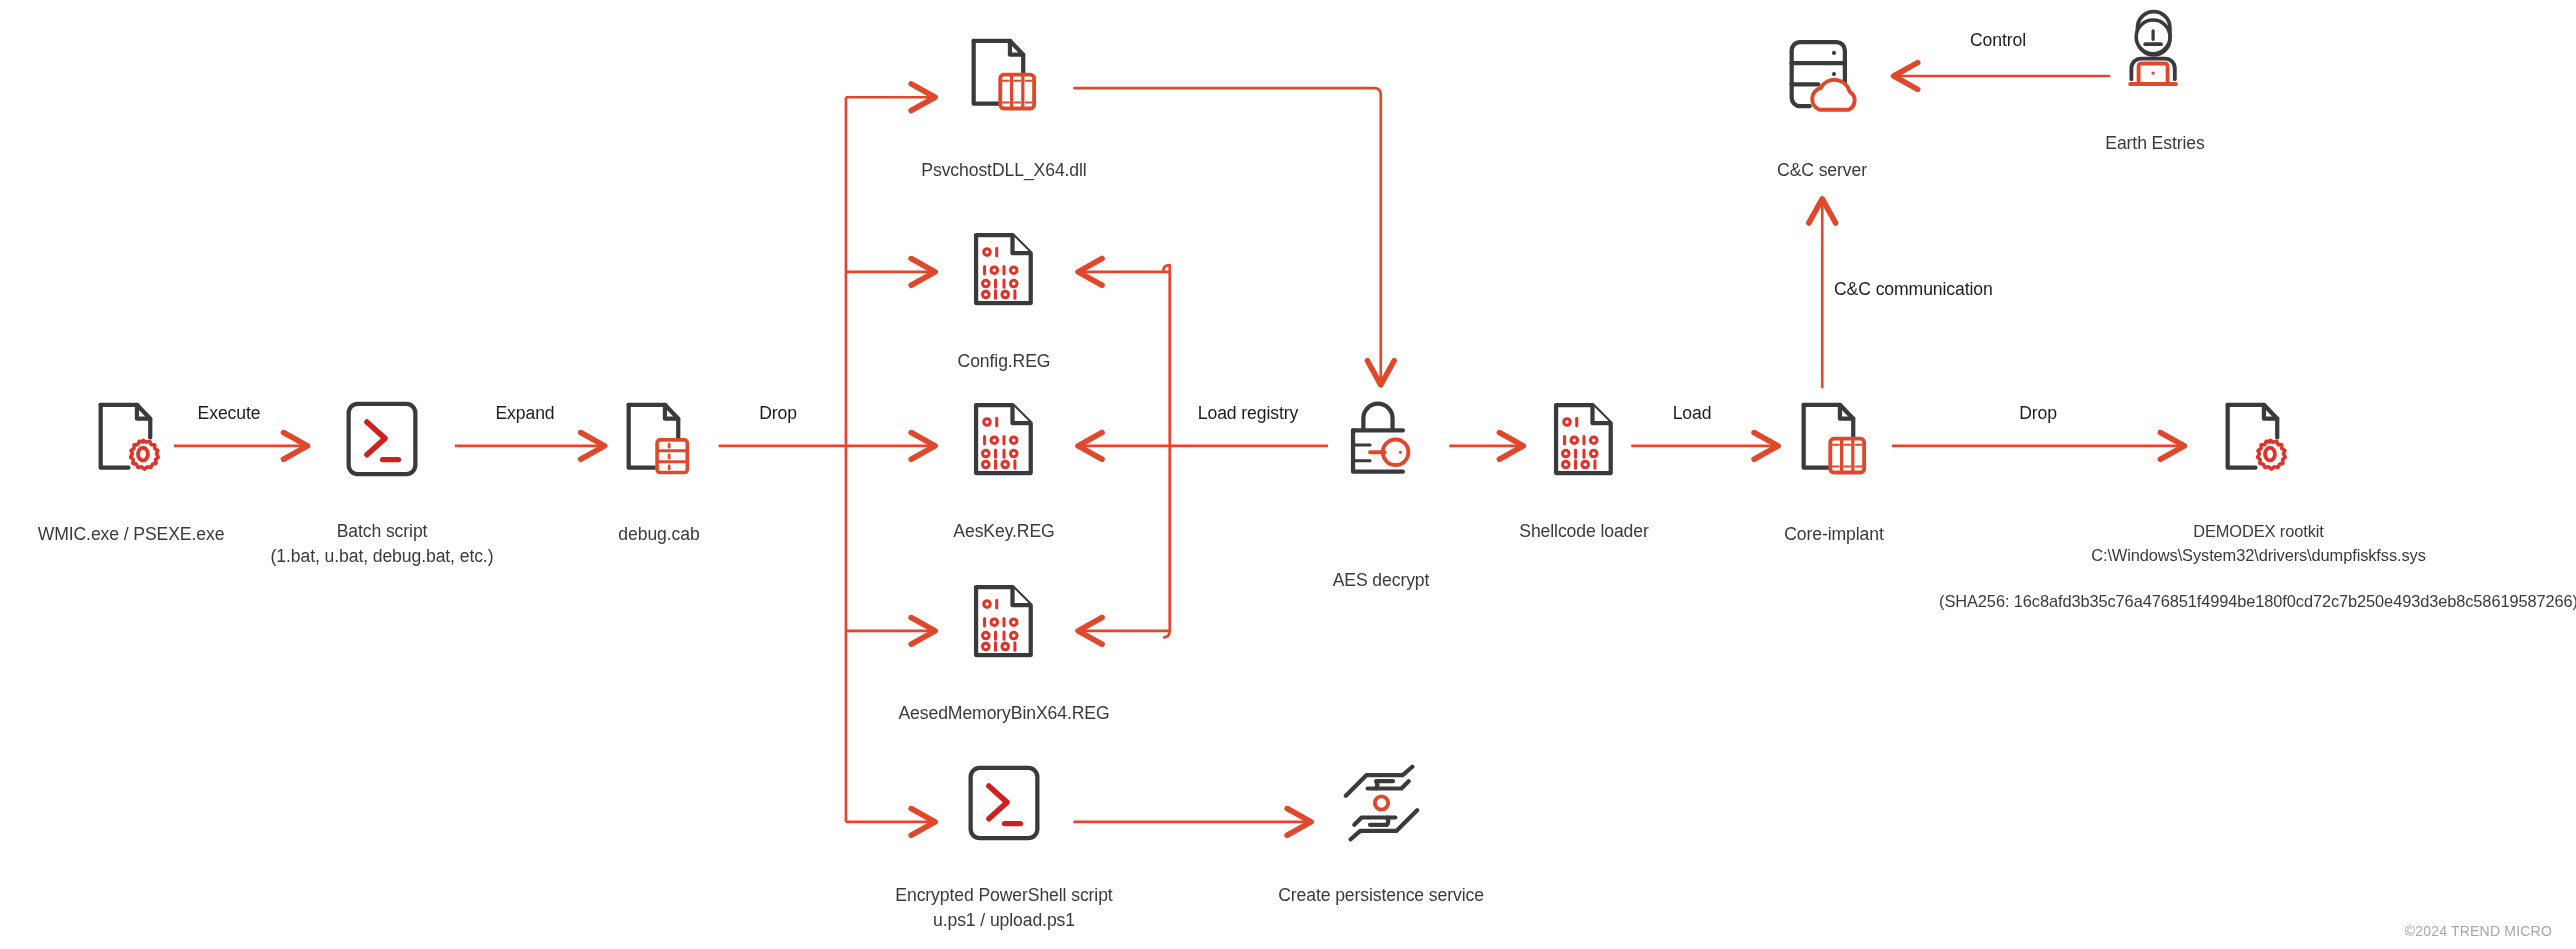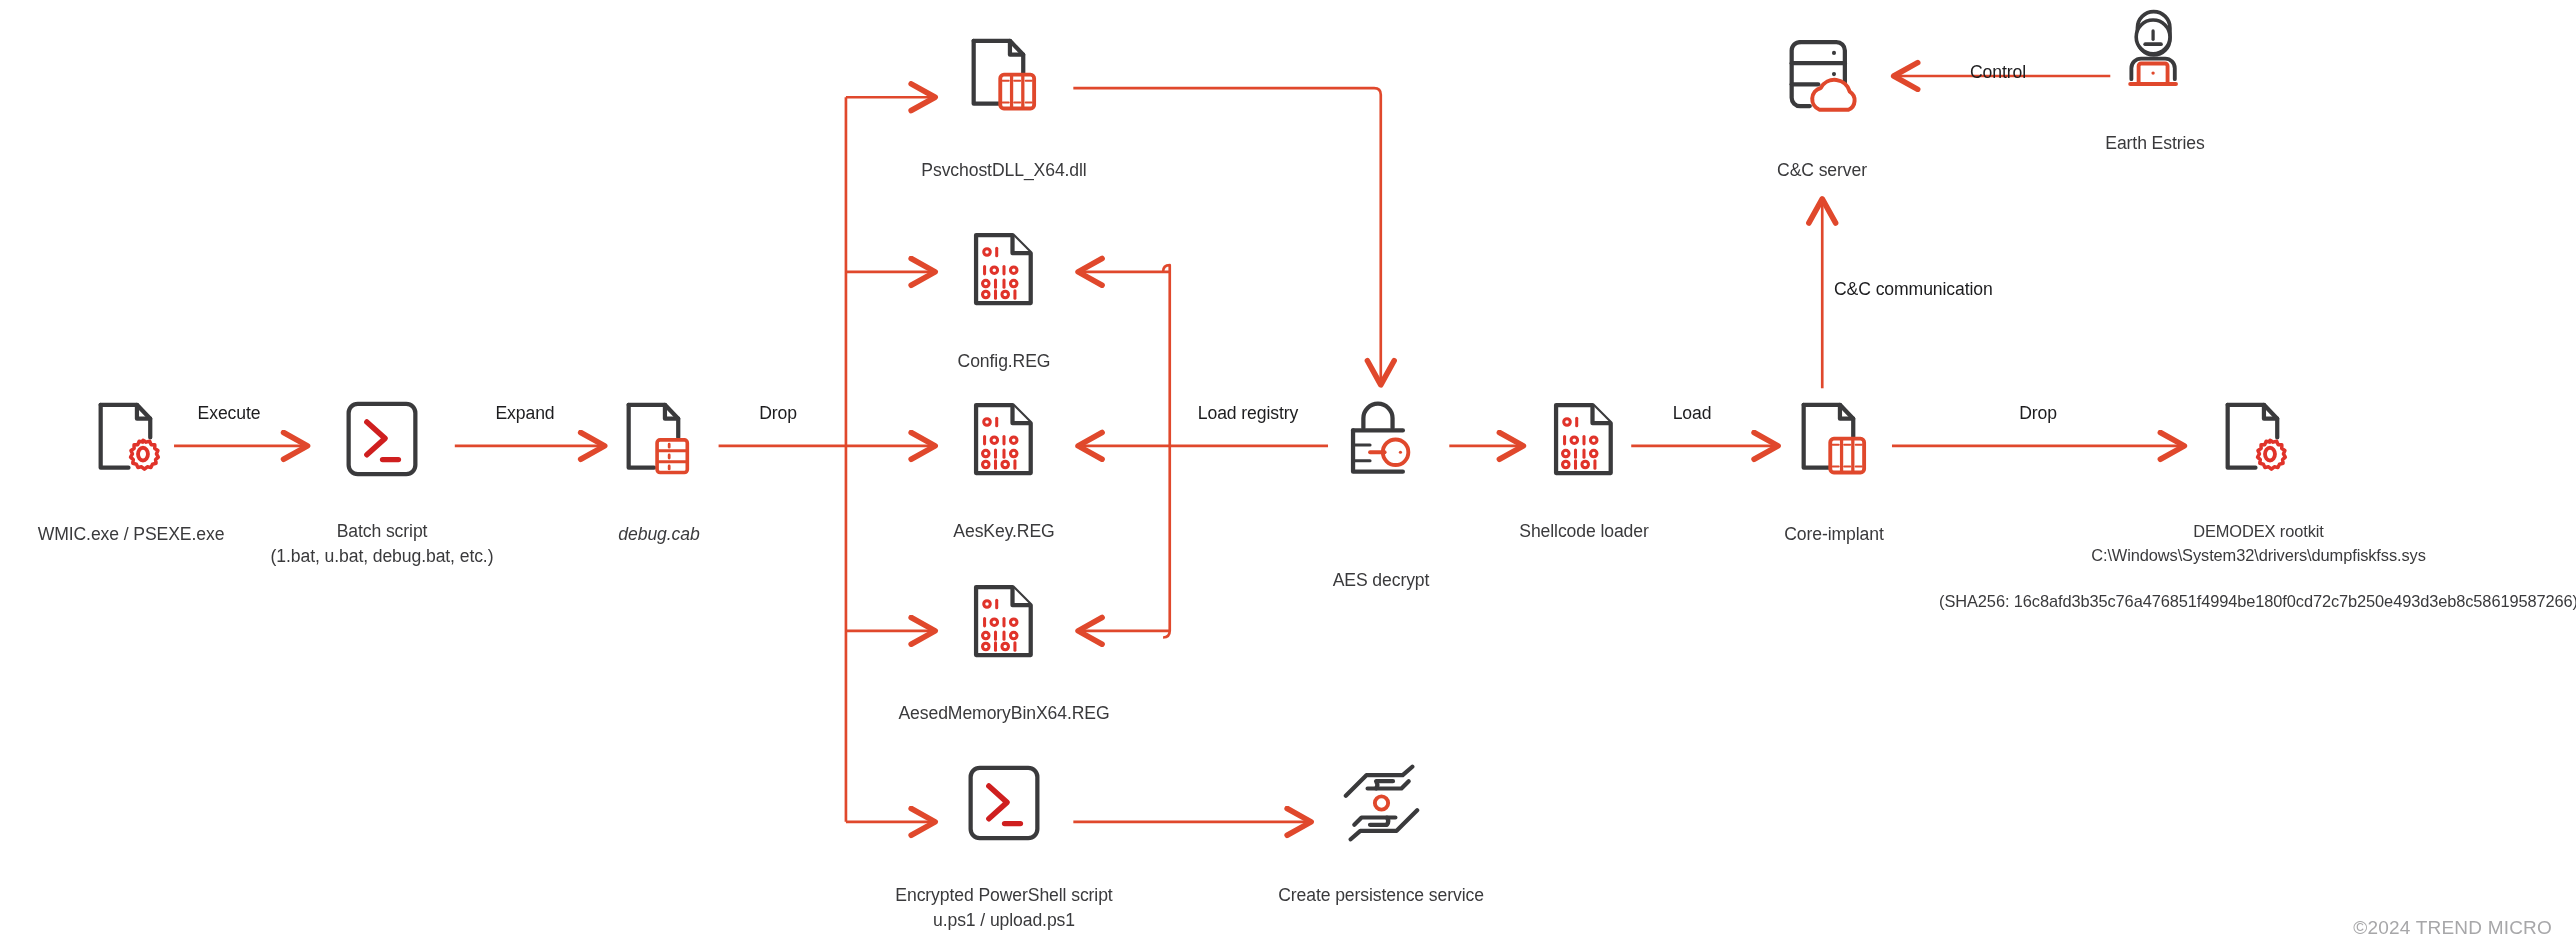--- a/index.html
+++ b/index.html
@@ -56,21 +56,21 @@
     letter-spacing:-0.1px;
   }
   .edge-label.left-anchor{
     transform:translate(0,-100%);
   }
   
   #footer{
     position:absolute;
     right:24px;
     bottom:11px;
-    font-size:19px;
+    font-size:14px;
     color:#a7a7a9;
     letter-spacing:0.2px;
   }
 </style>
 </head>
 <body>
 
 <div id="canvas">
 
   <svg id="wires" viewBox="0 0 4248 1566" width="2576" height="950">
@@ -120,21 +120,21 @@
       <path d="M3480,125 L3125,125" marker-end="url(#ah)"></path>
     </g>
   </svg>
 
   <div class="edge-label" style="left:229px;top:424px;">Execute</div>
   <div class="edge-label" style="left:525px;top:424px;">Expand</div>
   <div class="edge-label" style="left:778px;top:424px;">Drop</div>
   <div class="edge-label" style="left:1248px;top:424px;">Load registry</div>
   <div class="edge-label" style="left:1692px;top:424px;">Load</div>
   <div class="edge-label" style="left:2038px;top:424px;">Drop</div>
-  <div class="edge-label" style="left:1998px;top:83px;text-align:center;">Control</div>
+  <div class="edge-label" style="left:1998px;top:51px;text-align:center;">Control</div>
   <div class="edge-label left-anchor" style="left:1834px;top:300px;">C&amp;C communication</div>
 
   <div class="node" style="left:131px;top:400px;">
     <span class="icon">
       <svg width="79" height="81" viewBox="0 0 130 134">
         <path d="M14,8 L74,8 L96,31 L96,62" fill="none" stroke="#3a3a3c" stroke-width="7" stroke-linecap="round" stroke-linejoin="round"></path>
         <path d="M14,8 L14,112 L60,112" fill="none" stroke="#3a3a3c" stroke-width="7" stroke-linecap="round" stroke-linejoin="round"></path>
         <path d="M74,8 L74,31 L96,31" fill="none" stroke="#3a3a3c" stroke-width="7" stroke-linecap="round" stroke-linejoin="round"></path>
         <g transform="translate(84,96)">
           <path d="M0,-32 L5.6,-28.6 L12,-30.2 L14.6,-24.1 L21.2,-23.7 L21.2,-17.1
@@ -158,21 +158,21 @@
         <path d="M36,36 L66,63 L36,90" fill="none" stroke="#cf1f1f" stroke-width="9" stroke-linecap="round" stroke-linejoin="round"></path>
         <path d="M62,98 L88,98" fill="none" stroke="#cf1f1f" stroke-width="9" stroke-linecap="round"></path>
       </svg>
     </span>
     <div class="caption">
       <span>Batch script</span>
       <span class="sub">(1.bat, u.bat, debug.bat, etc.)</span>
     </div>
   </div>
 
-  <div class="node" style="left:659px;top:400px;font-style:italic;">
+  <div class="node" style="left:659px;top:400px;">
     <span class="icon">
       <svg width="79" height="81" viewBox="0 0 130 134">
         <path d="M14,8 L74,8 L96,31 L96,62" fill="none" stroke="#3a3a3c" stroke-width="7" stroke-linecap="round" stroke-linejoin="round"></path>
         <path d="M14,8 L14,112 L56,112" fill="none" stroke="#3a3a3c" stroke-width="7" stroke-linecap="round" stroke-linejoin="round"></path>
         <path d="M74,8 L74,31 L96,31" fill="none" stroke="#3a3a3c" stroke-width="7" stroke-linecap="round" stroke-linejoin="round"></path>
         <rect x="61" y="66" width="50" height="54" rx="5" ry="5" fill="#fff" stroke="#e0482c" stroke-width="6"></rect>
         <path d="M61,84 L111,84 M61,102 L111,102" stroke="#e0482c" stroke-width="5"></path>
         <path d="M81,73 L81,78 M81,91 L81,96 M81,109 L81,114" stroke="#e0482c" stroke-width="4.6" stroke-linecap="round"></path>
       </svg>
     </span>

